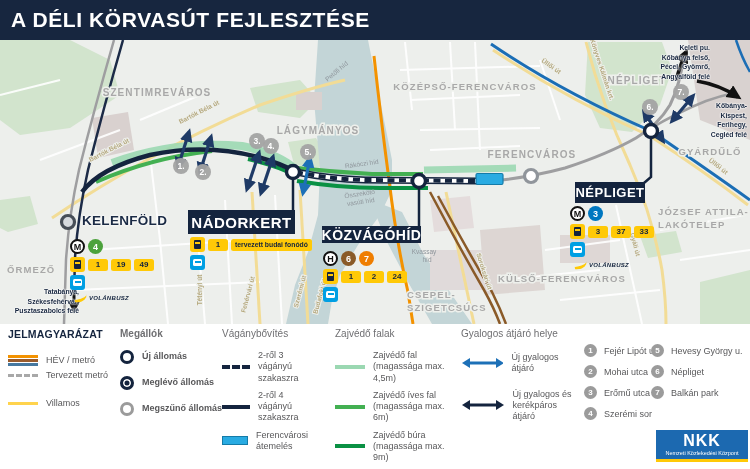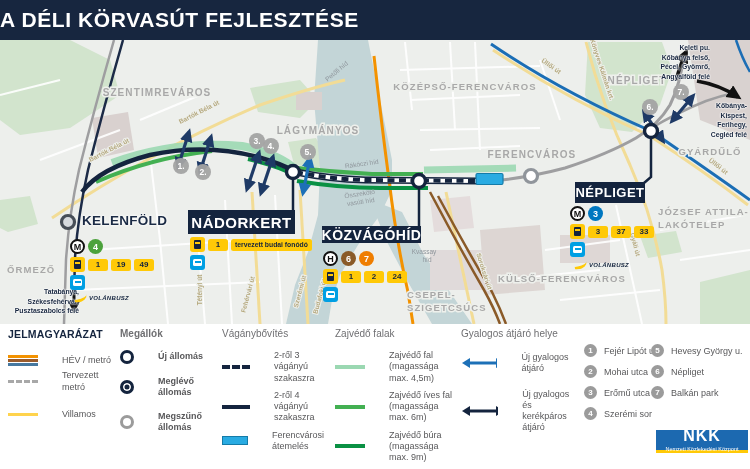--- a/index.html
+++ b/index.html
@@ -1,20 +1,20 @@
 <!DOCTYPE html>
 <html><head>
 <meta charset="utf-8">
 <style>
   html,body{margin:0;padding:0;background:#fff;}
   .stage{position:relative;width:750px;height:469px;background:#fff;overflow:hidden;
          font-family:"Liberation Sans",sans-serif;}
   
   .header{position:absolute;left:0;top:0;width:750px;height:40px;background:#17263f;
-          display:flex;align-items:center;box-sizing:border-box;z-index:30;}
+          display:flex;align-items:center;padding-left:11px;box-sizing:border-box;z-index:30;}
   .header .title{color:#fff;font-size:21px;font-weight:bold;letter-spacing:.6px;}
   
   .map{position:absolute;left:0;top:0;width:750px;height:324px;}
   .map svg{position:absolute;left:0;top:0;}
   .dist{fill:#a8a8a8;font-weight:bold;letter-spacing:1.1px;font-size:10px;
         paint-order:stroke;stroke:#eef0ec;stroke-width:3px;font-family:"Liberation Sans",sans-serif;}
   .dist.sm{font-size:9.5px;}
   .street{fill:#b5a87e;font-size:6.5px;font-weight:bold;paint-order:stroke;stroke:#eef0ec;stroke-width:2px;
           font-family:"Liberation Sans",sans-serif;}
   .bridge{fill:#8f969c;font-size:6.5px;font-family:"Liberation Sans",sans-serif;}
@@ -46,42 +46,42 @@
   .badge-note{height:12px;background:#ffc907;border-radius:2.5px;color:#14243e;font-size:6.8px;font-weight:bold;
               display:flex;align-items:center;padding:0 4px;white-space:nowrap;}
   .volan{display:flex;align-items:center;gap:2px;margin-left:4px;}
   .volan .sw{width:13px;height:6px;border-bottom:3px solid #ffc907;border-radius:0 0 80% 30%;transform:rotate(-10deg);}
   .volan .vt{font-size:6px;font-weight:bold;font-style:italic;color:#14243e;letter-spacing:.3px;}
   
   .legend{position:absolute;left:0;top:324px;width:750px;height:145px;background:#fff;}
   .lg-col{position:absolute;}
   .lg-title{font-size:10.5px;font-weight:bold;color:#14243e;letter-spacing:.2px;}
   .lg-sub{font-size:10px;color:#6f6f72;}
-  .lg-item{display:flex;align-items:center;gap:24px;color:#58585a;font-size:9px;line-height:1.25;}
+  .lg-item{display:flex;align-items:center;gap:8px;color:#58585a;font-size:9px;line-height:1.25;}
   .lg-item .lbls{display:flex;flex-direction:column;}
   .sym-hev{width:30px;display:flex;flex-direction:column;gap:1.5px;flex:none;}
   .sym-hev i{display:block;height:2.5px;}
   .sym-dash{width:30px;border-top:3px dashed #a8a8a8;flex:none;}
   .sym-tram{width:30px;height:3px;background:#ffd34d;flex:none;}
   .st-new{width:14px;height:14px;border-radius:50%;border:3.5px solid #14243e;background:#fff;box-sizing:border-box;flex:none;}
   .st-old{width:14px;height:14px;border-radius:50%;border:3px solid #14243e;background:#14243e;
           box-shadow:inset 0 0 0 1.5px #fff;box-sizing:border-box;flex:none;}
   .st-del{width:14px;height:14px;border-radius:50%;border:3.5px solid #9b9b9b;background:#fff;box-sizing:border-box;flex:none;}
   .sym-d3{width:28px;border-top:4px dashed #14243e;flex:none;}
   .sym-d4{width:28px;height:4px;background:#14243e;flex:none;}
   .sym-blue{width:26px;height:9px;background:#29abe2;border:1px solid #147ba8;box-sizing:border-box;flex:none;}
   .sym-g{width:30px;height:4px;flex:none;}
   .g1{background:#9bd8b2}.g2{background:#43b052}.g3{background:#0a9144}
   .pre{white-space:pre-line;}
   .num-row{display:flex;align-items:center;gap:7px;color:#58585a;font-size:9px;}
   .num-c{width:13px;height:13px;border-radius:50%;background:#9b9b9b;color:#fff;font-size:8px;font-weight:bold;
          display:flex;align-items:center;justify-content:center;flex:none;}
   .num-col{display:flex;flex-direction:column;gap:8px;}
   
-  .nkk{position:absolute;left:656px;top:430px;width:92px;height:23px;background:#1c69b0;
+  .nkk{position:absolute;left:656px;top:430px;width:92px;height:32px;background:#1c69b0;
        display:flex;flex-direction:column;align-items:center;justify-content:center;
        border-bottom:3px solid #ffc907;box-sizing:border-box;}
   .nkk-name{color:#fff;font-weight:bold;font-size:16px;line-height:1;letter-spacing:1px;}
   .nkk-sub{color:#fff;font-size:5.5px;margin-top:1.5px;white-space:nowrap;}
 </style>
 </head>
 <body>
 
 <div class="stage">
 

